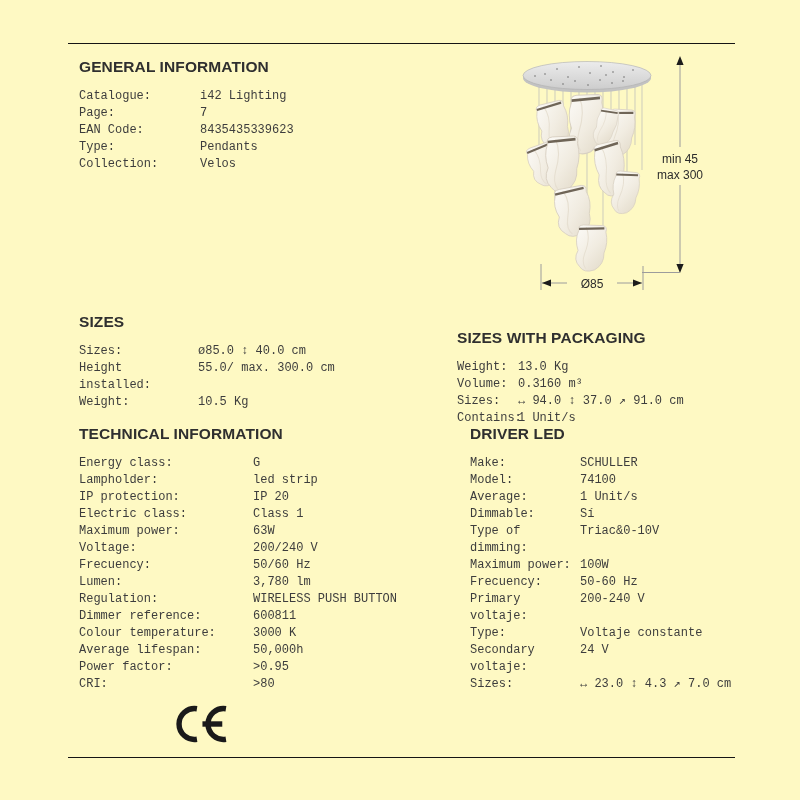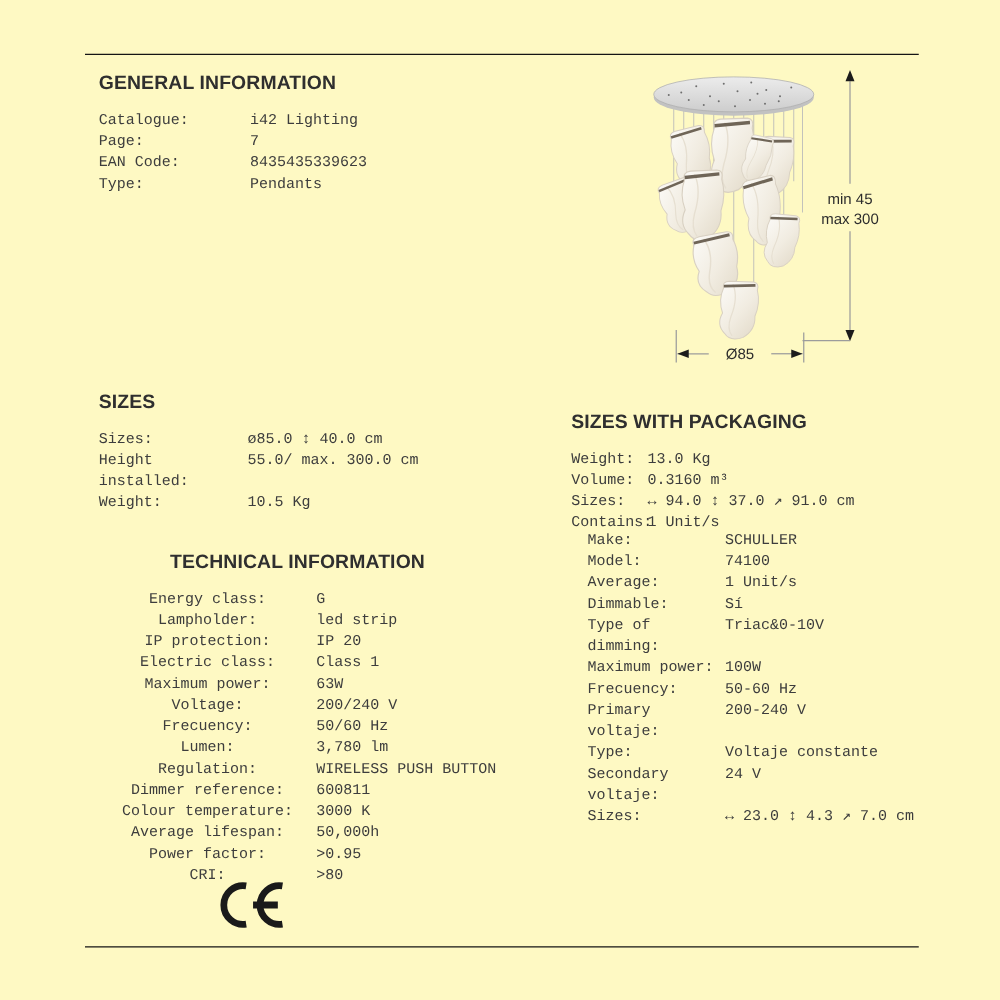--- a/index.html
+++ b/index.html
@@ -24,21 +24,21 @@
     font-size:15.5px;line-height:20px;
     font-weight:700;color:#2f2f2f;
     letter-spacing:.1px;
   }
   .row{display:flex;line-height:17px;font-size:12px;color:#3d3d3d;font-family:Liberation Mono, monospace;}
   .lbl{width:var(--lw);flex:0 0 var(--lw);}
   .val{white-space:nowrap;}
   #sec-general  {left:79px; top:57px; --lw:121px;}
   #sec-sizes    {left:79px; top:312px;--lw:119px;}
   #sec-packaging{left:457px;top:328px;--lw:61px;}
-  #sec-technical{left:79px; top:440px;text-align:center;--lw:174px;}
+  #sec-technical{left:79px; top:424px;--lw:174px;}
   #sec-driver   {left:470px;top:424px;--lw:110px;}
   .fig{position:absolute;left:505px;top:50px;width:235px;height:250px;}
   .fig text{
     font-family:"Liberation Sans","DejaVu Sans",sans-serif;
     font-size:12px;fill:#2c2c2c;
   }
   .ce{position:absolute;left:172px;top:700px;width:58px;height:48px;}
 </style>
 </head>
 <body>
@@ -58,20 +58,24 @@
           <div class="lbl">Page:</div>
           <div class="val">7</div>
         </div>
         <div class="row">
           <div class="lbl">EAN Code:</div>
           <div class="val">8435435339623</div>
         </div>
         <div class="row">
           <div class="lbl">Type:</div>
           <div class="val">Pendants</div>
+        </div>
+        <div class="row">
+          <div class="lbl">Collection:</div>
+          <div class="val">Velos</div>
         </div>
       </div>
   </section>
 
   <svg class="fig" viewBox="0 0 235 250">
     <defs>
       <linearGradient id="gShade" x1="0" y1="0" x2="1" y2="1">
         <stop offset="0" stop-color="#fcfbf8"></stop>
         <stop offset="0.55" stop-color="#f1ece1"></stop>
         <stop offset="1" stop-color="#e2dac9"></stop>
@@ -259,20 +263,21 @@
           <div class="val">&gt;0.95</div>
         </div>
         <div class="row">
           <div class="lbl">CRI:</div>
           <div class="val">&gt;80</div>
         </div>
       </div>
   </section>
 
   <section class="sec" id="sec-driver">
+    <h2>DRIVER LED</h2>
     <div>
         <div class="row">
           <div class="lbl">Make:</div>
           <div class="val">SCHULLER</div>
         </div>
         <div class="row">
           <div class="lbl">Model:</div>
           <div class="val">74100</div>
         </div>
         <div class="row">

